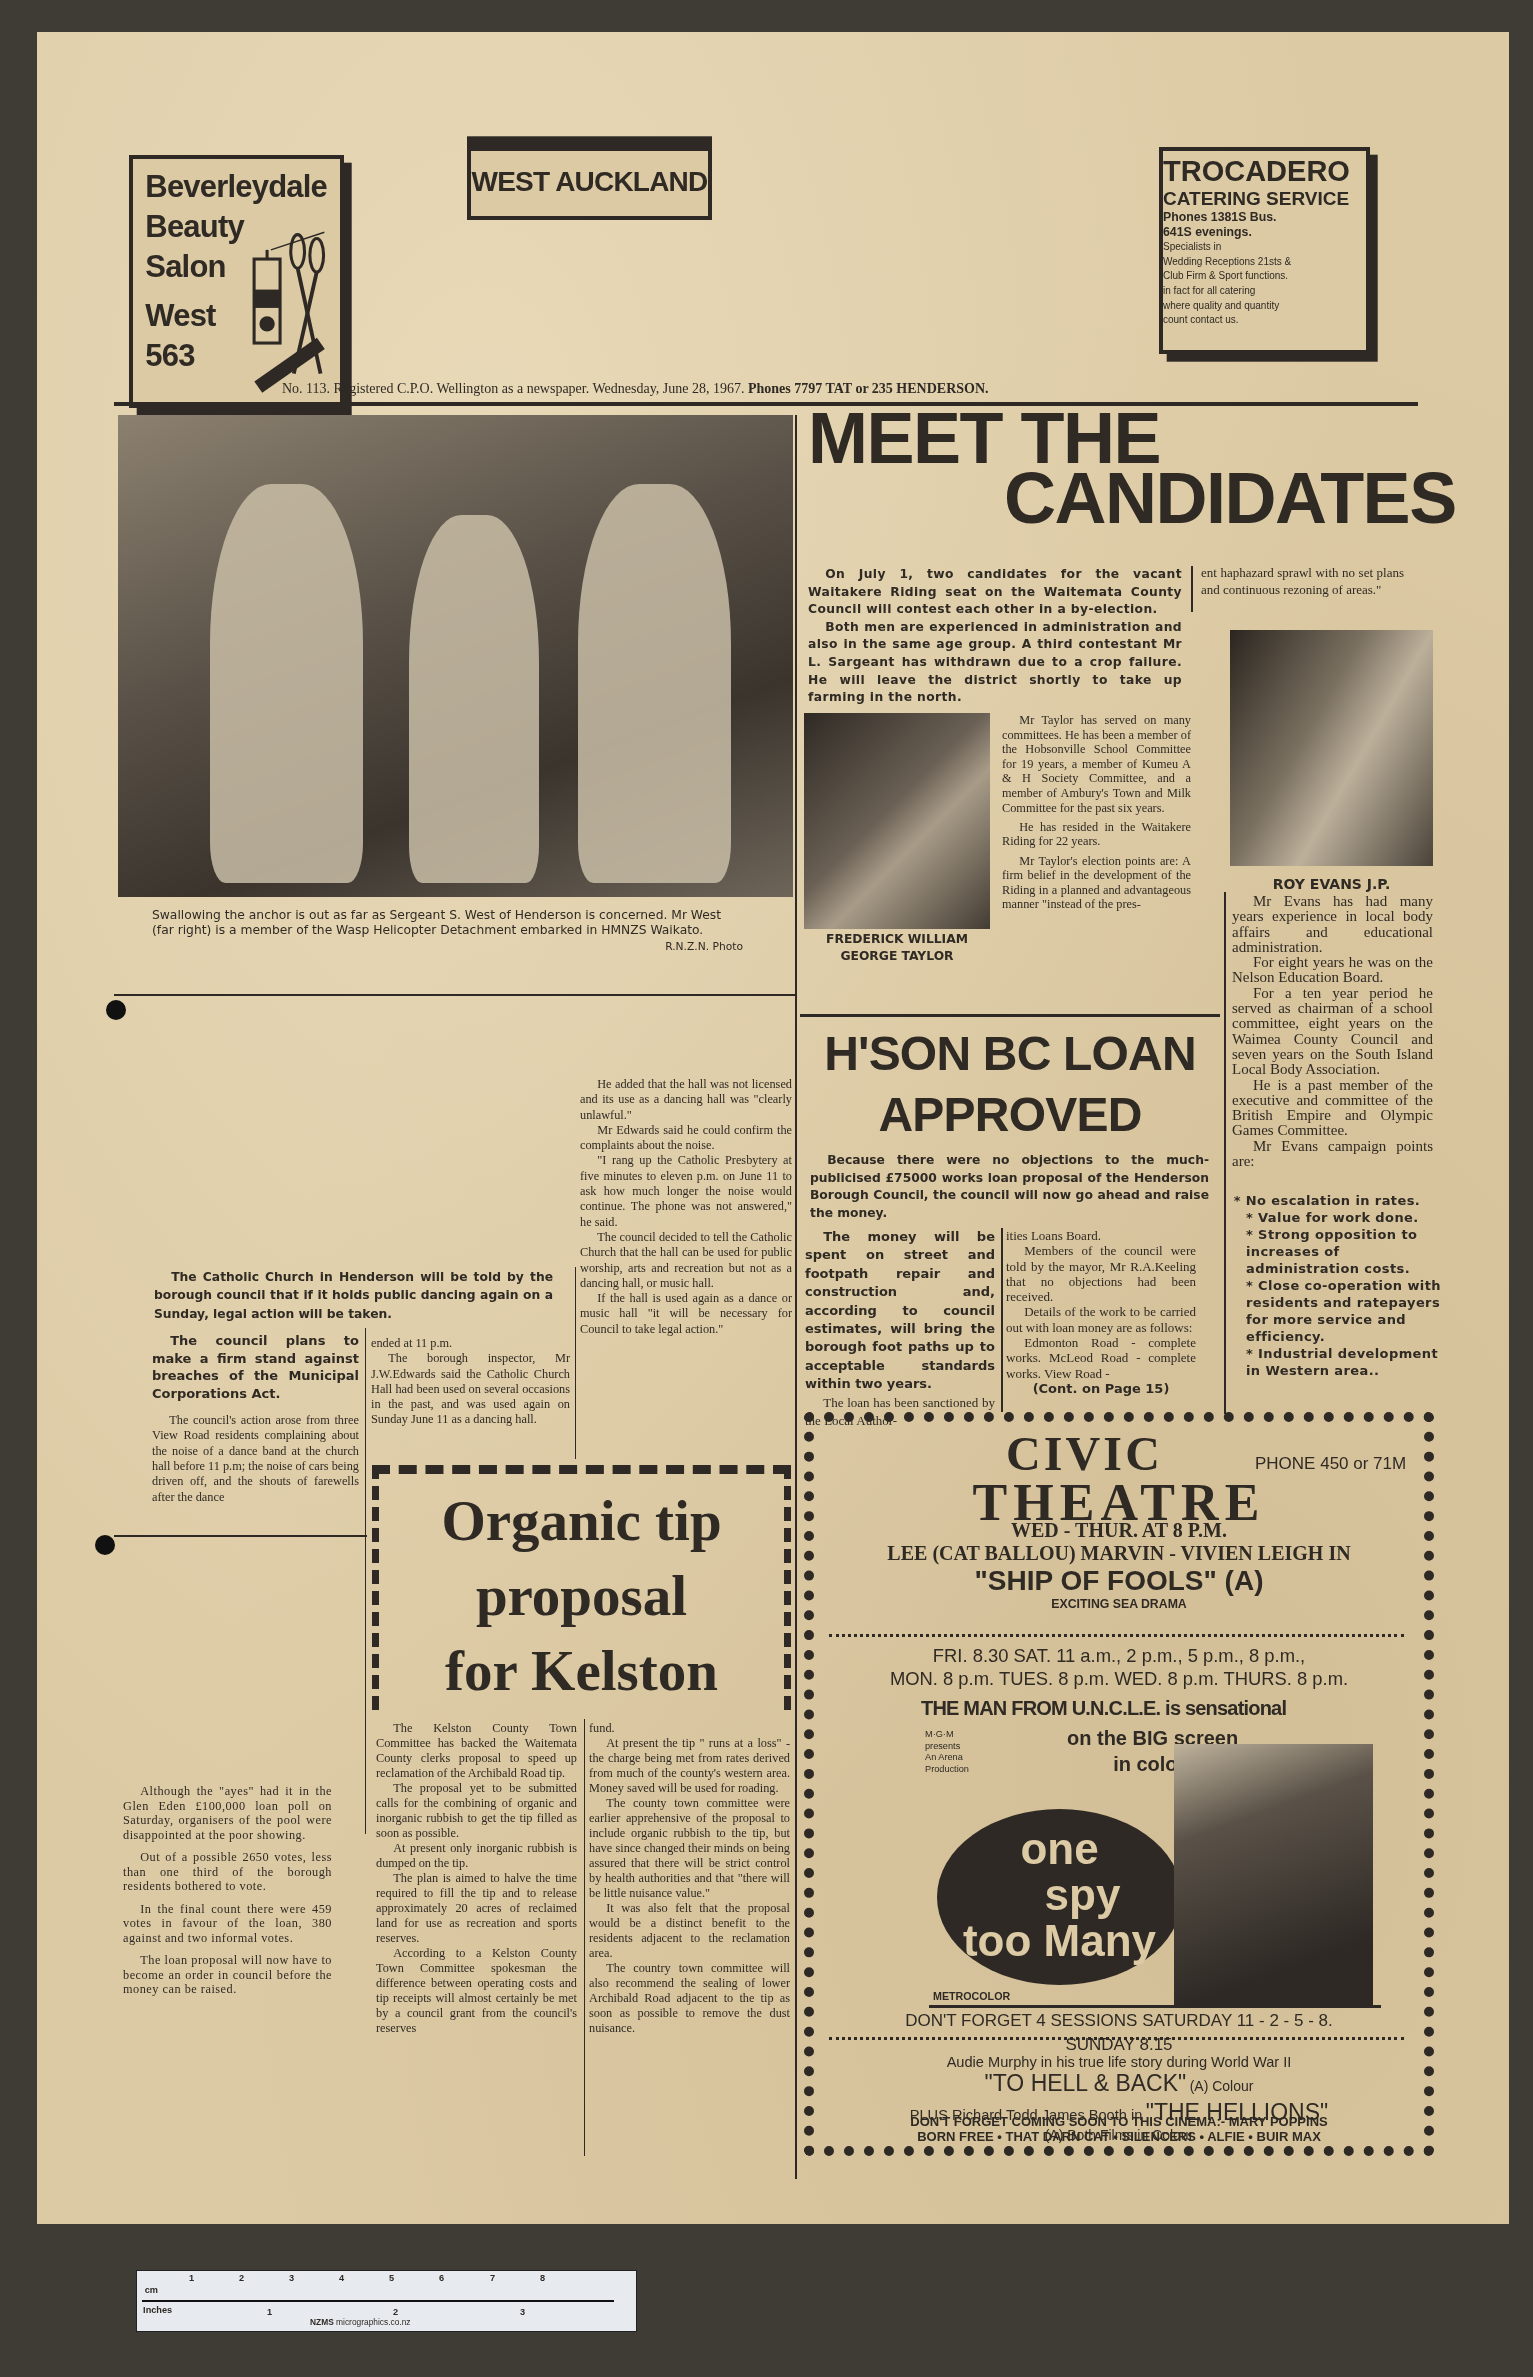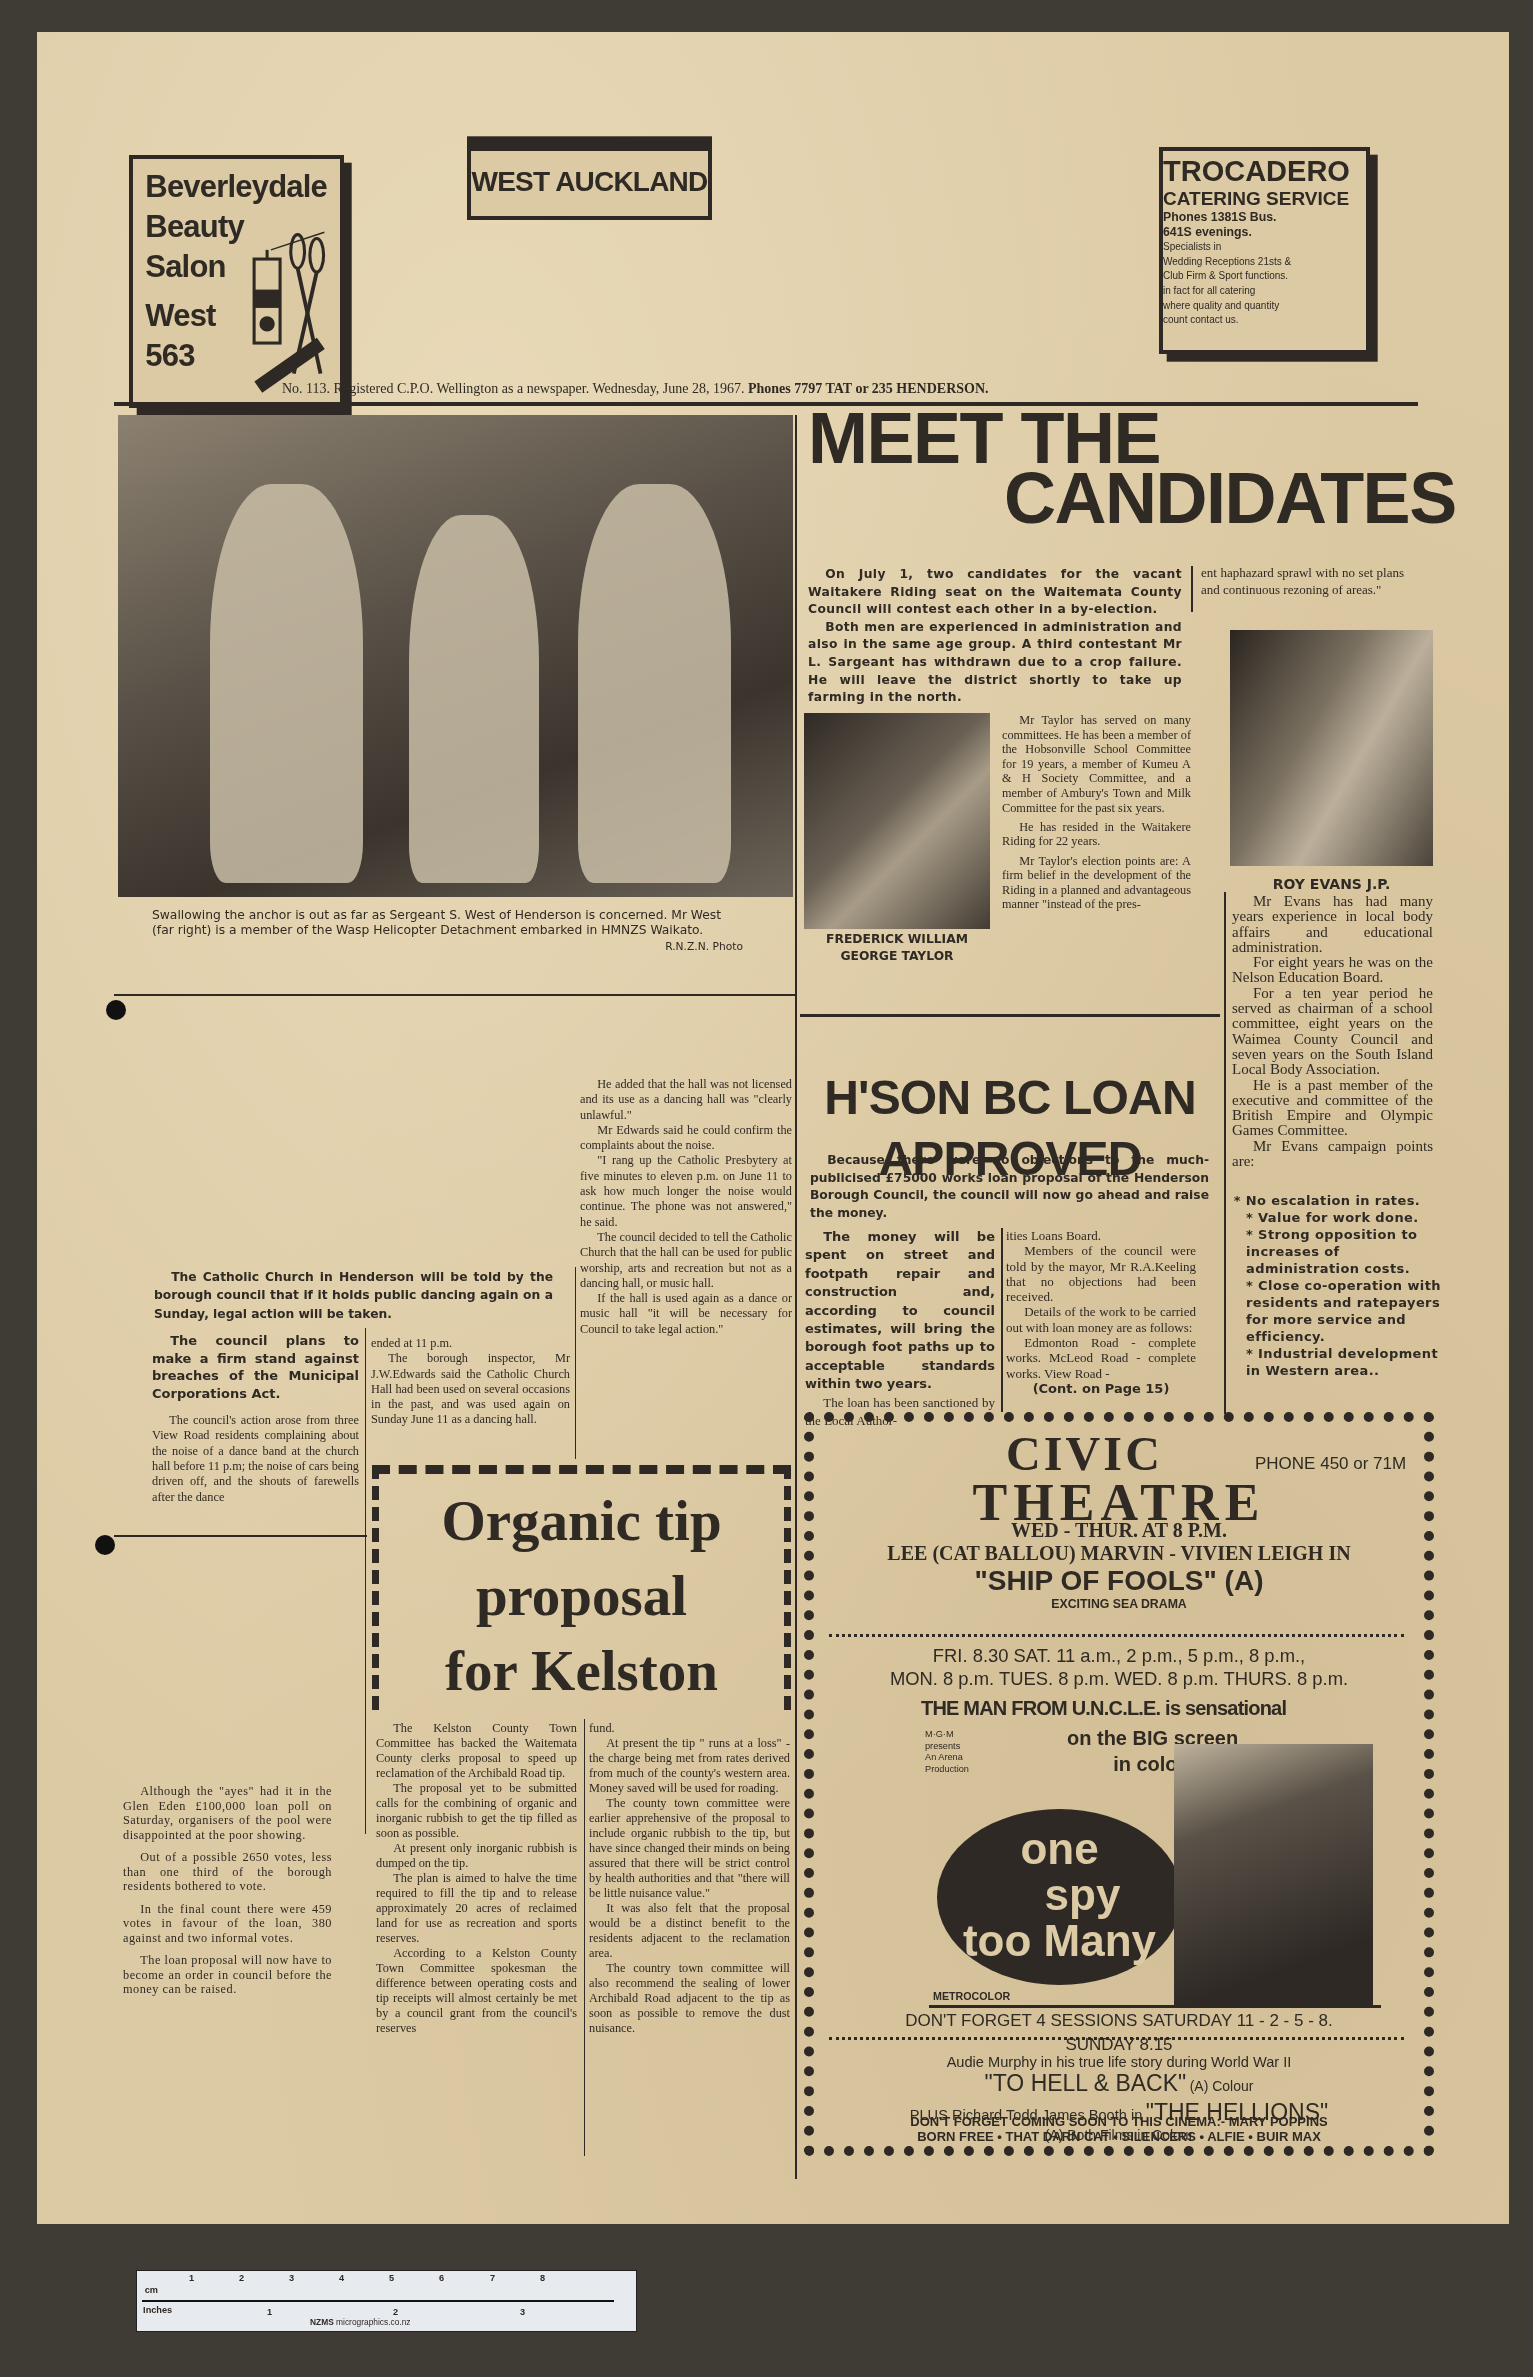--- a/index.html
+++ b/index.html
@@ -117,21 +117,21 @@
   </div>
   <ul class="abs dv" style="left:1195px;top:1160px;width:201px;margin:0;padding:0 0 0 14px;list-style:none;font-size:13px;line-height:17px;font-weight:bold;letter-spacing:0.4px;">
     <li style="text-indent:-12.3px">* No escalation in rates.</li>
     <li>* Value for work done.</li>
     <li>* Strong opposition to increases of administration costs.</li>
     <li>* Close co-operation with residents and ratepayers for more service and efficiency.</li>
     <li>* Industrial development in Western area..</li>
   </ul>
 
   <div class="rule" style="left:763px;top:982px;width:420px;height:3.1px;"></div>
-  <div class="abs sans" style="left:763px;top:991px;width:420px;text-align:center;font-weight:bold;font-size:48px;line-height:61px;letter-spacing:-0.8px;margin-top:44px;">
+  <div class="abs sans" style="left:763px;top:991px;width:420px;text-align:center;font-weight:bold;font-size:48px;line-height:61px;letter-spacing:-0.8px;">
     <div>H'SON BC LOAN</div>
     <div>APPROVED</div>
   </div>
   <div class="abs dv col" style="left:773px;top:1120px;width:399px;font-size:12.3px;line-height:17.6px;font-weight:bold;">
     <p>Because there were no objections to the much-publicised £75000 works loan proposal of the Henderson Borough Council, the council will now go ahead and raise the money.</p>
   </div>
   <div class="abs dv col" style="left:768px;top:1196px;width:190px;font-size:13px;line-height:18.4px;font-weight:bold;">
     <p>The money will be spent on street and footpath repair and construction and, according to council estimates, will bring the borough foot paths up to acceptable standards within two years.</p>
     <p class="serif" style="font-weight:normal">The loan has been sanctioned by the Local Author-</p>
   </div>

